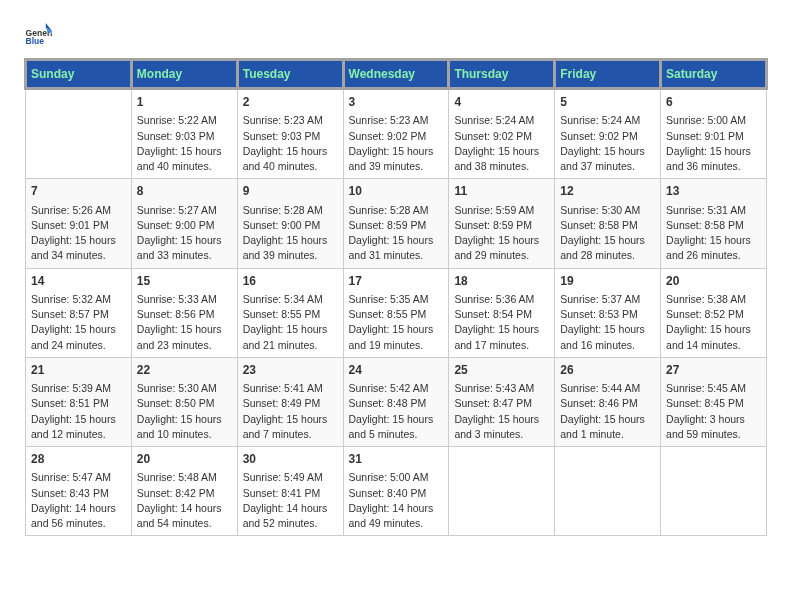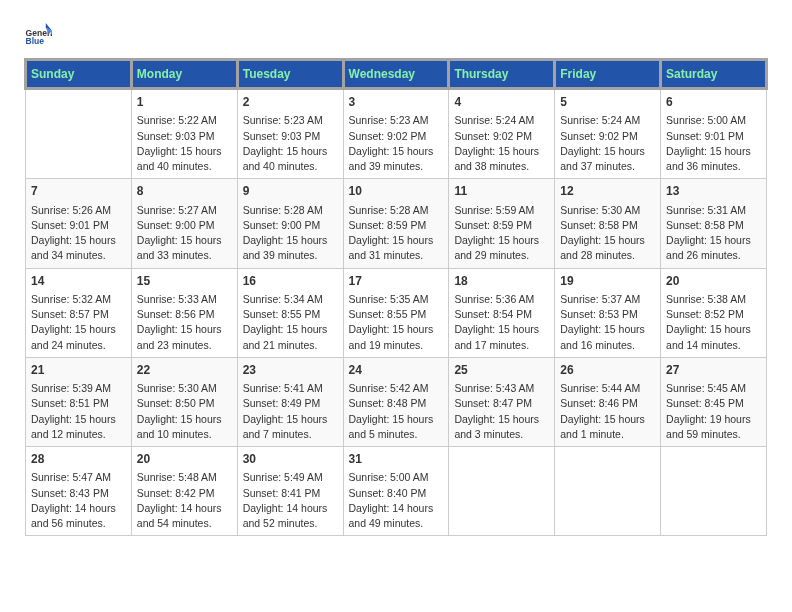--- a/index.html
+++ b/index.html
@@ -277,21 +277,21 @@
         <td>
           <span class="day-number">26</span>
           <div class="cell-text">Sunrise: 5:44 AM</div>
           <div class="cell-text">Sunset: 8:46 PM</div>
           <div class="cell-text">Daylight: 15 hours and 1 minute.</div>
         </td>
         <td>
           <span class="day-number">27</span>
           <div class="cell-text">Sunrise: 5:45 AM</div>
           <div class="cell-text">Sunset: 8:45 PM</div>
-          <div class="cell-text">Daylight: 19 hours and 59 minutes.</div>
+          <div class="cell-text">Daylight: 3 hours and 59 minutes.</div>
         </td>
       </tr>
       <tr>
         <td>
           <span class="day-number">28</span>
           <div class="cell-text">Sunrise: 5:47 AM</div>
           <div class="cell-text">Sunset: 8:43 PM</div>
           <div class="cell-text">Daylight: 14 hours and 56 minutes.</div>
         </td>
         <td>

